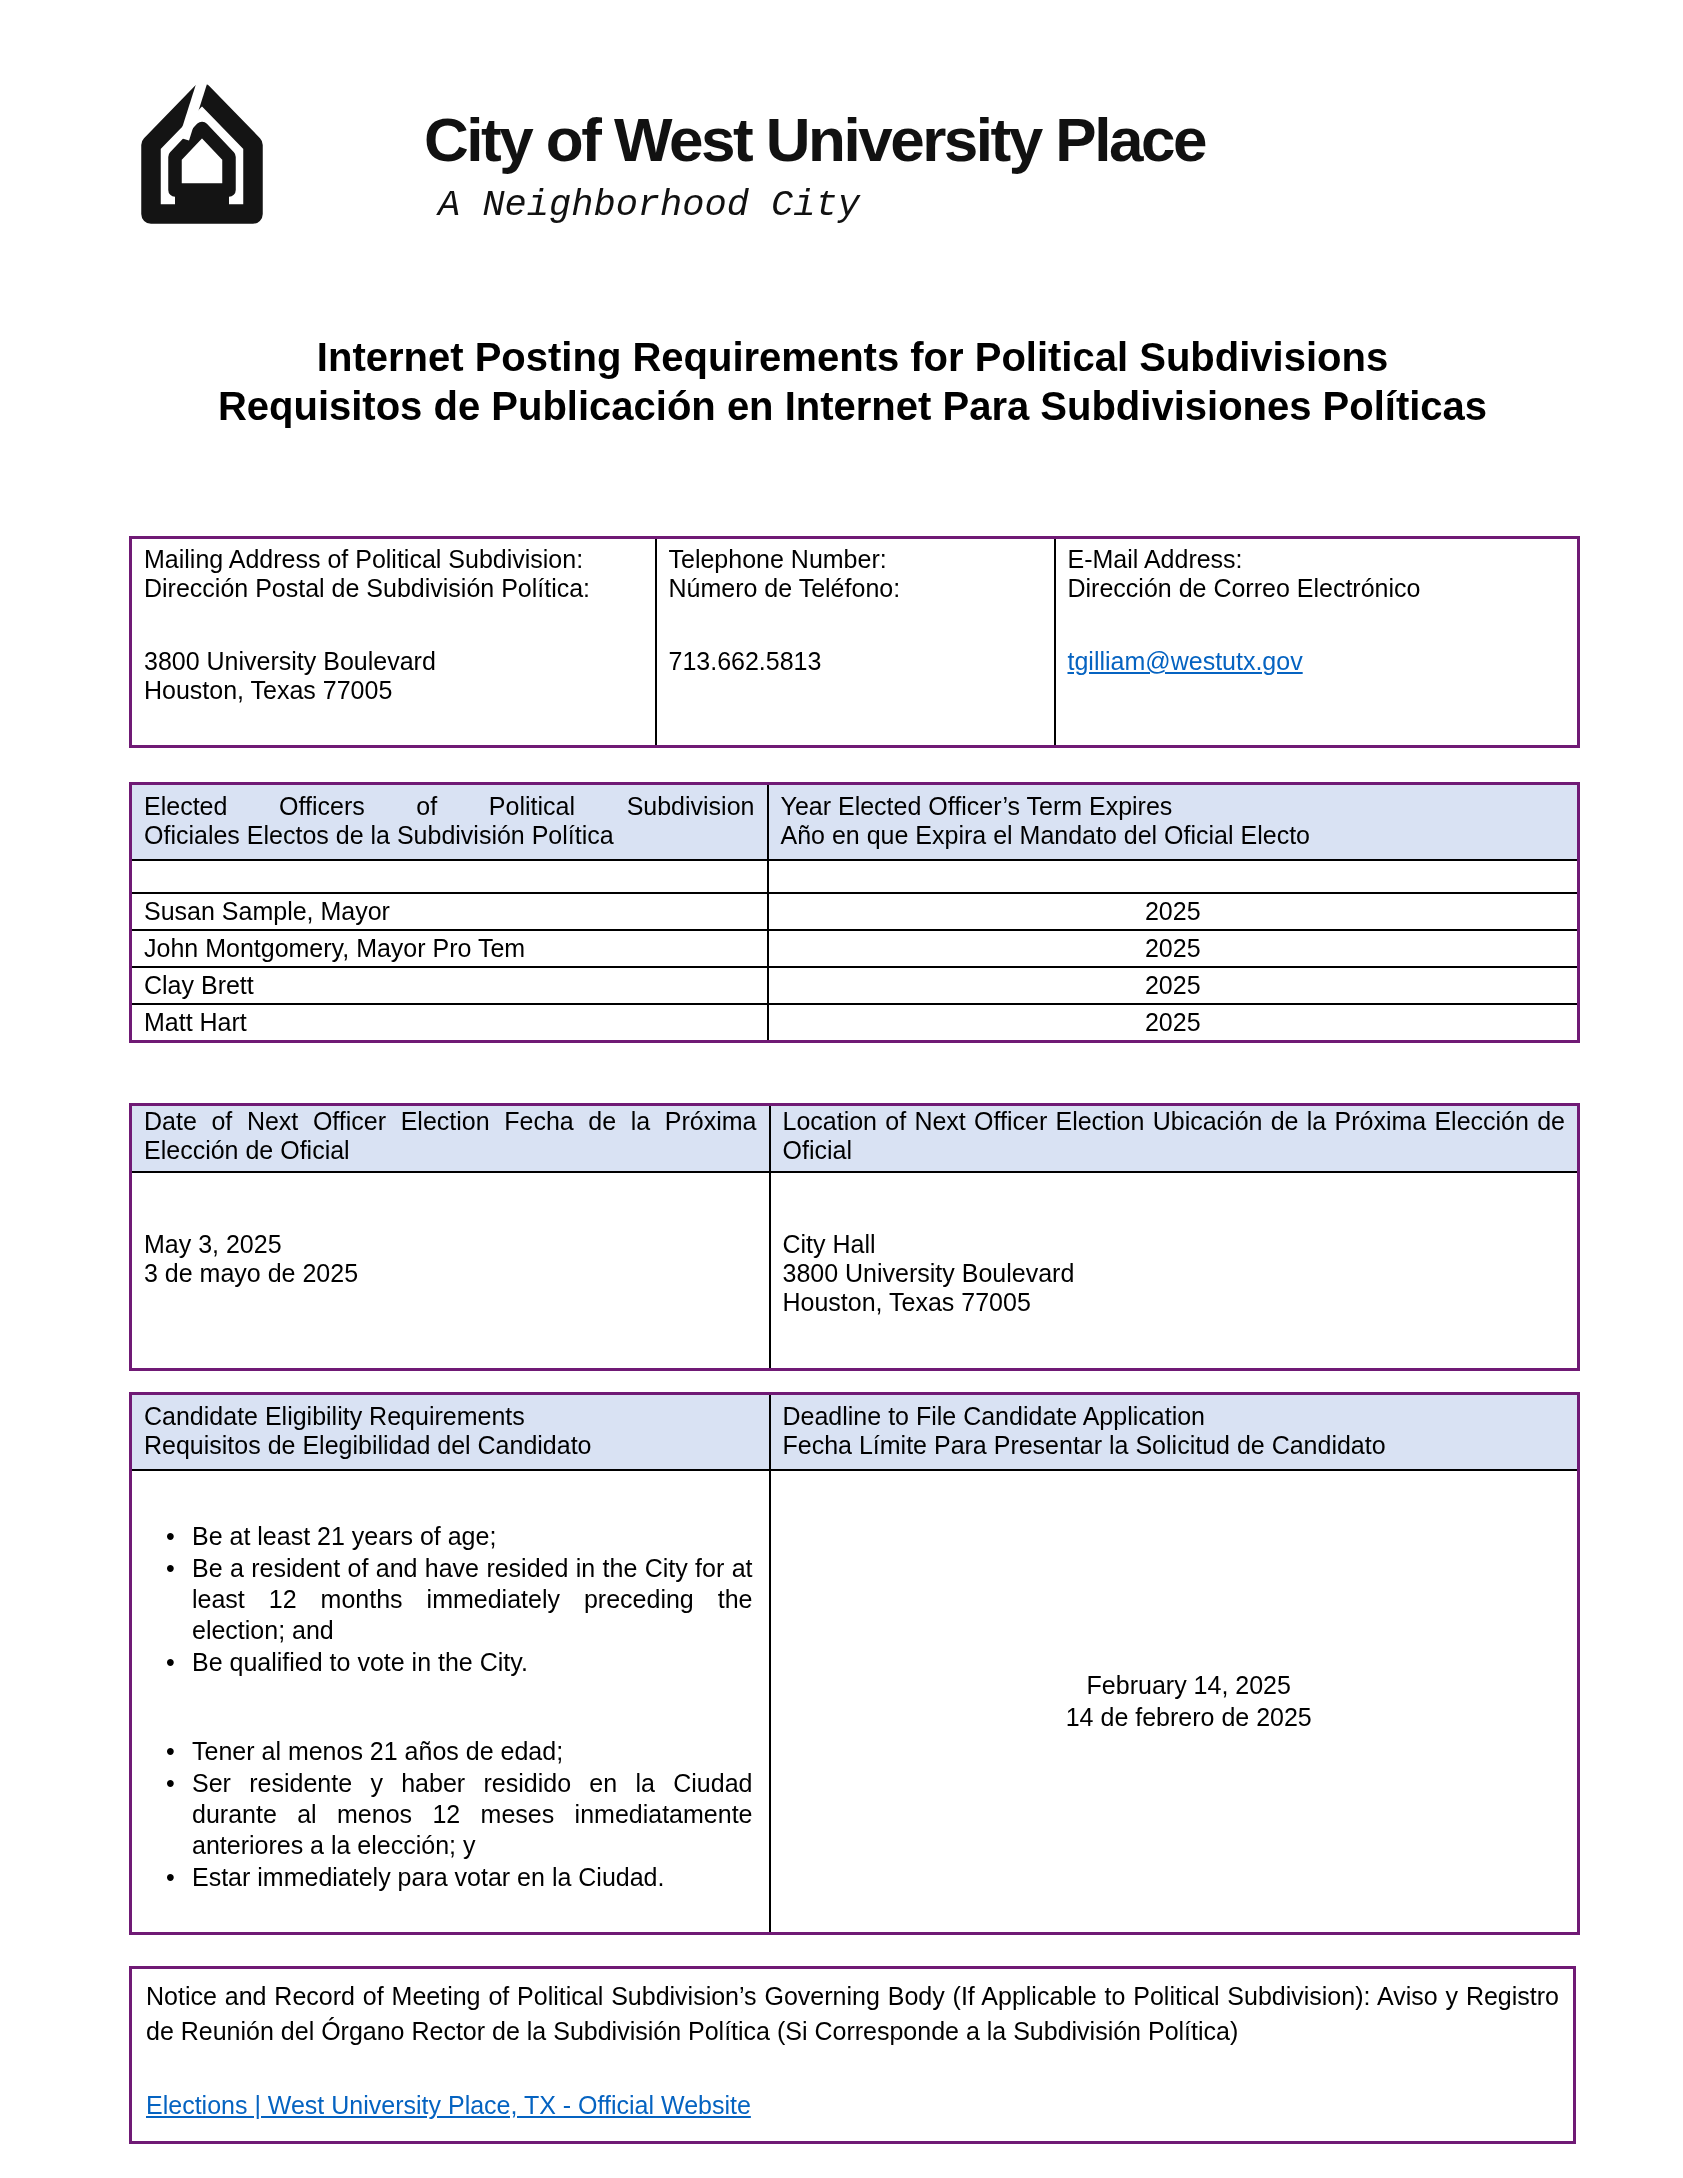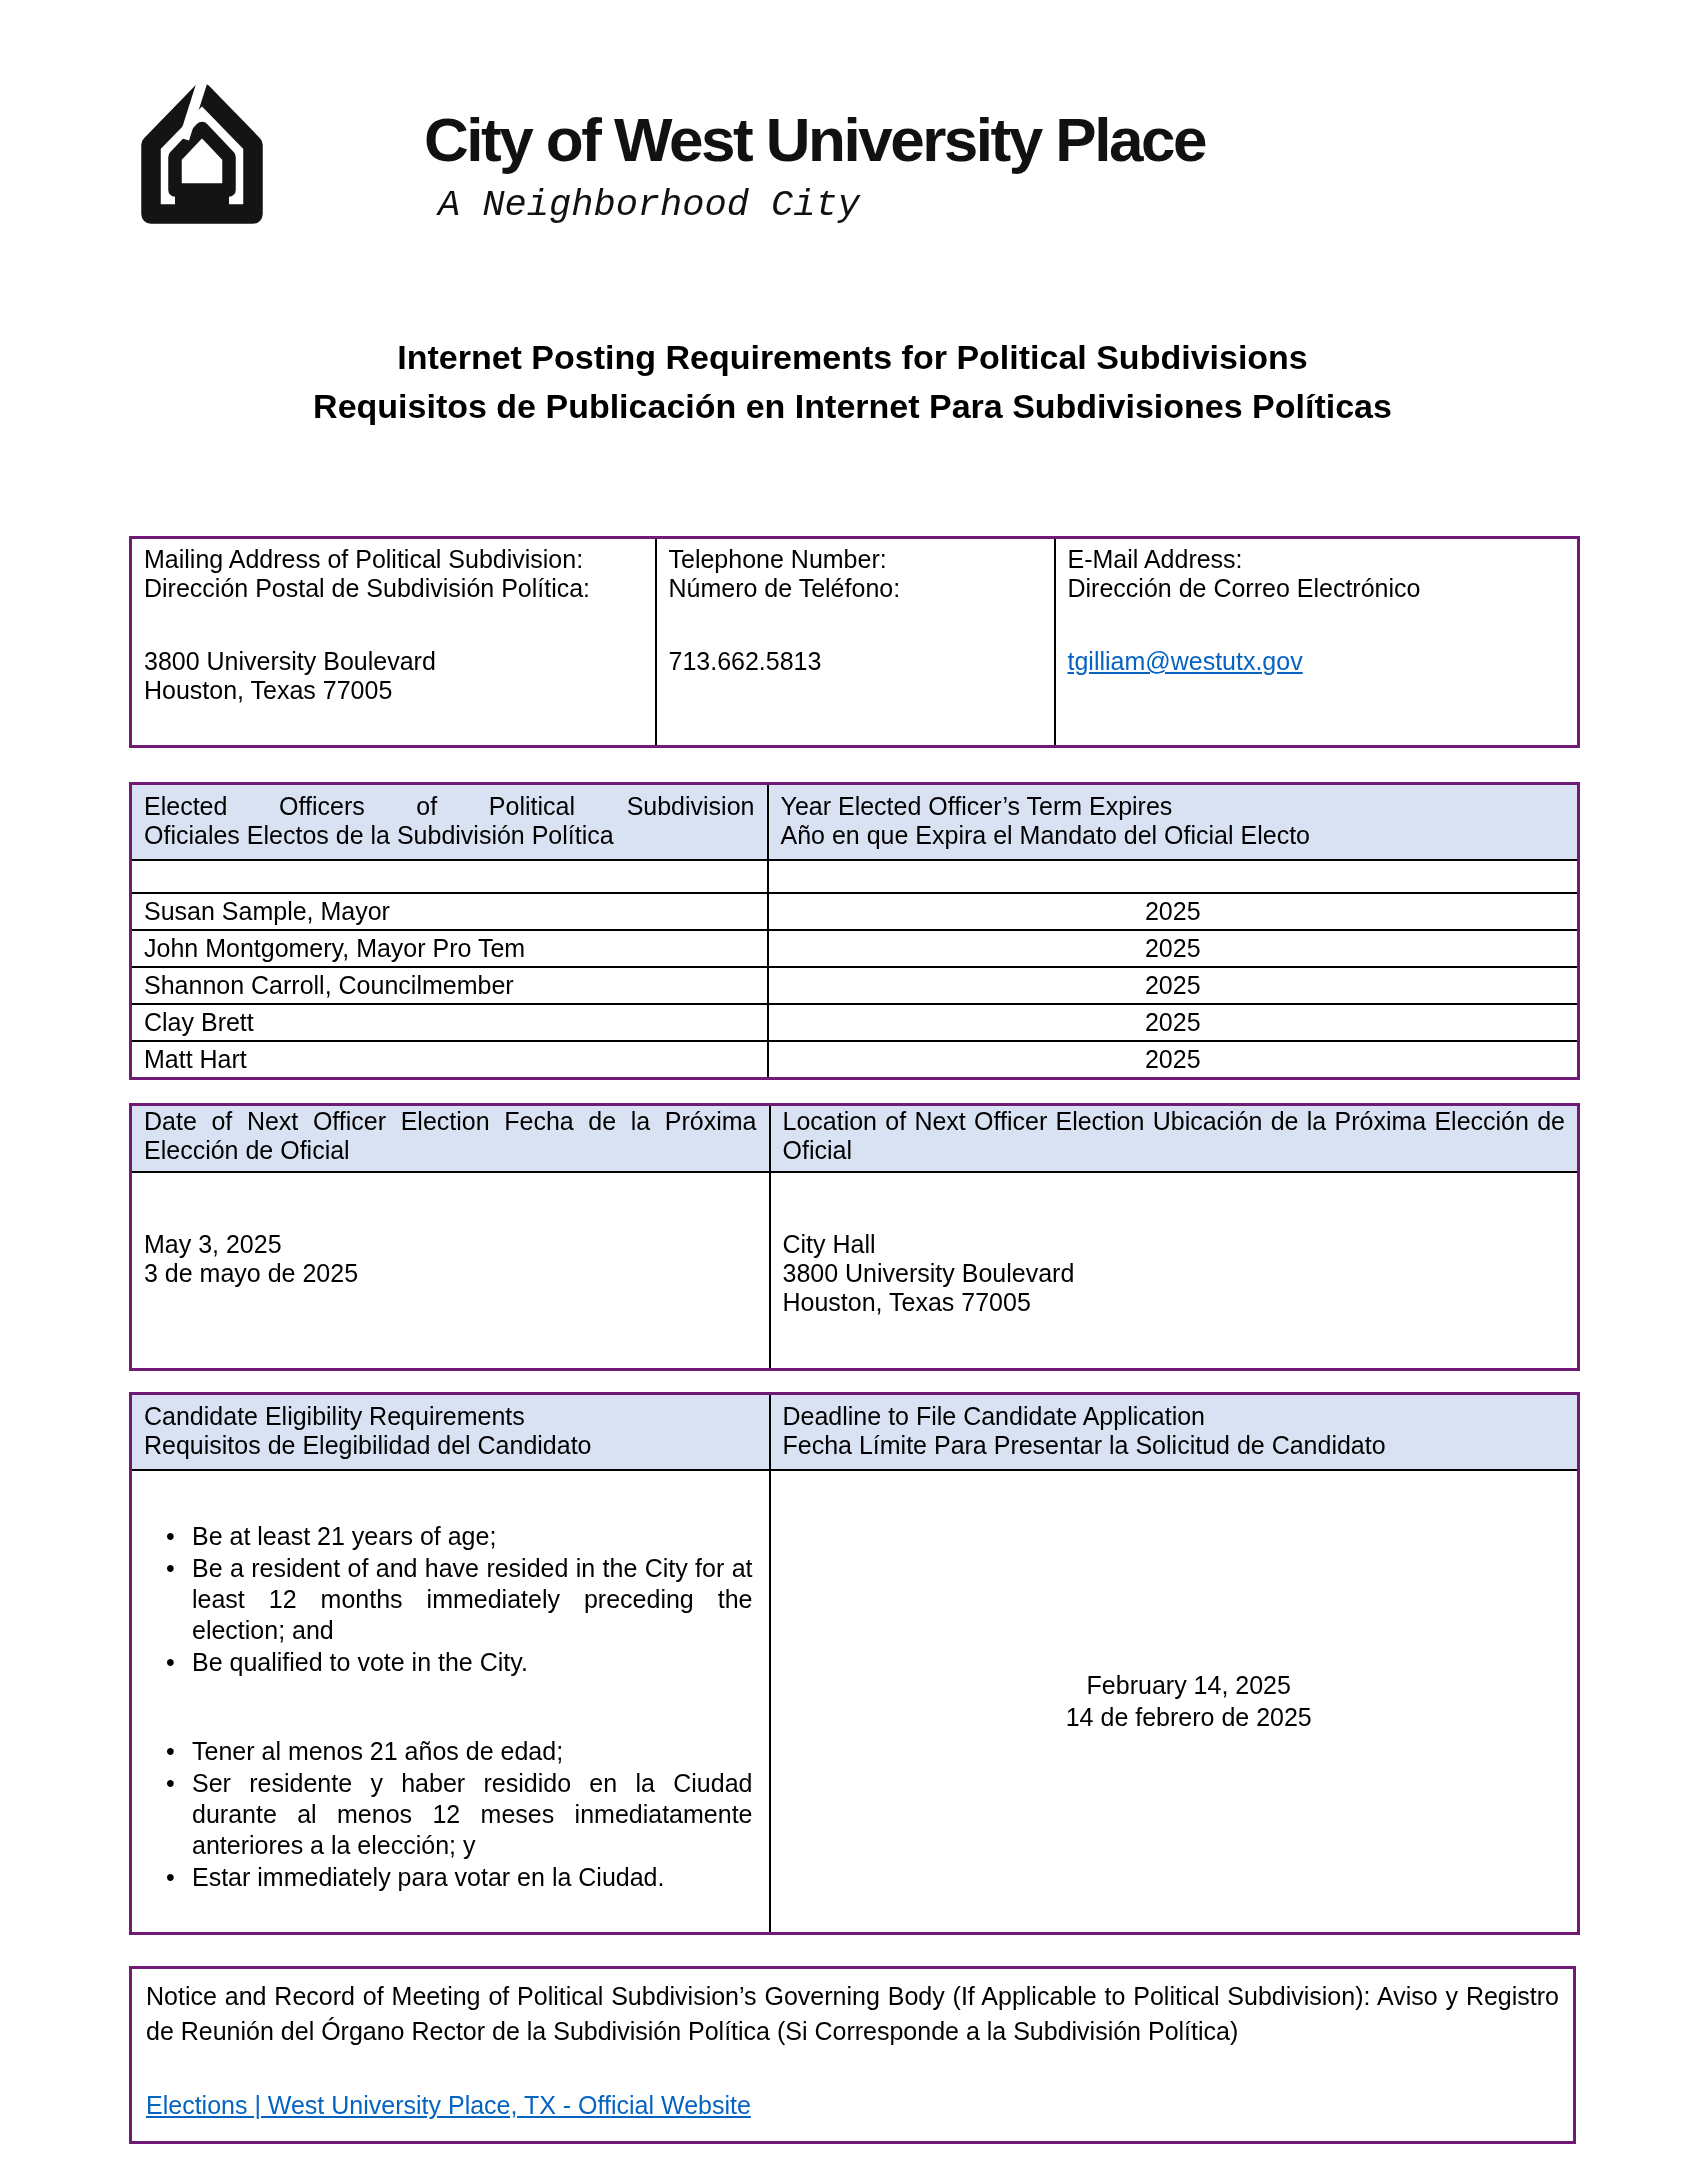--- a/index.html
+++ b/index.html
@@ -22,21 +22,21 @@
   }
   .tagline{
     position:absolute;left:438px;top:184px;
     font-family:Liberation Mono, monospace;font-style:italic;
     font-size:37px;color:#111;white-space:nowrap;
   }
 
   
   .doc-title{
     position:absolute;left:129px;top:333px;width:1447px;
-    text-align:center;font-weight:700;font-size:34px;line-height:49px;
+    text-align:center;font-weight:700;font-size:40px;line-height:49px;
   }
 
   
   table.sheet{
     position:absolute;left:129px;width:1447px;
     border-collapse:collapse;table-layout:fixed;
     border:3px solid #701a75;
   }
   table.sheet td{
     border:2px solid #000;vertical-align:top;
@@ -154,24 +154,20 @@
         </tr>
     <tr class="row">
       <td>Susan Sample, Mayor</td>
       <td class="center">2025</td>
     </tr>
     <tr class="row">
       <td>John Montgomery, Mayor Pro Tem</td>
       <td class="center">2025</td>
     </tr>
     <tr class="row">
-      <td>Shannon Carroll, Councilmember</td>
-      <td class="center">2025</td>
-    </tr>
-    <tr class="row">
       <td>Clay Brett</td>
       <td class="center">2025</td>
     </tr>
     <tr class="row">
       <td>Matt Hart</td>
       <td class="center">2025</td>
     </tr>
   </tbody>
     </table>
 

